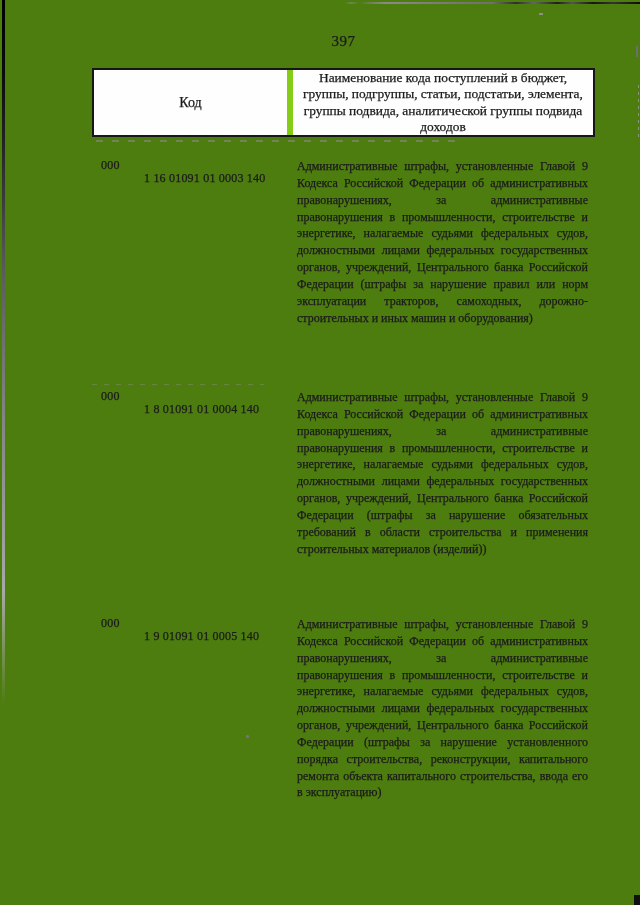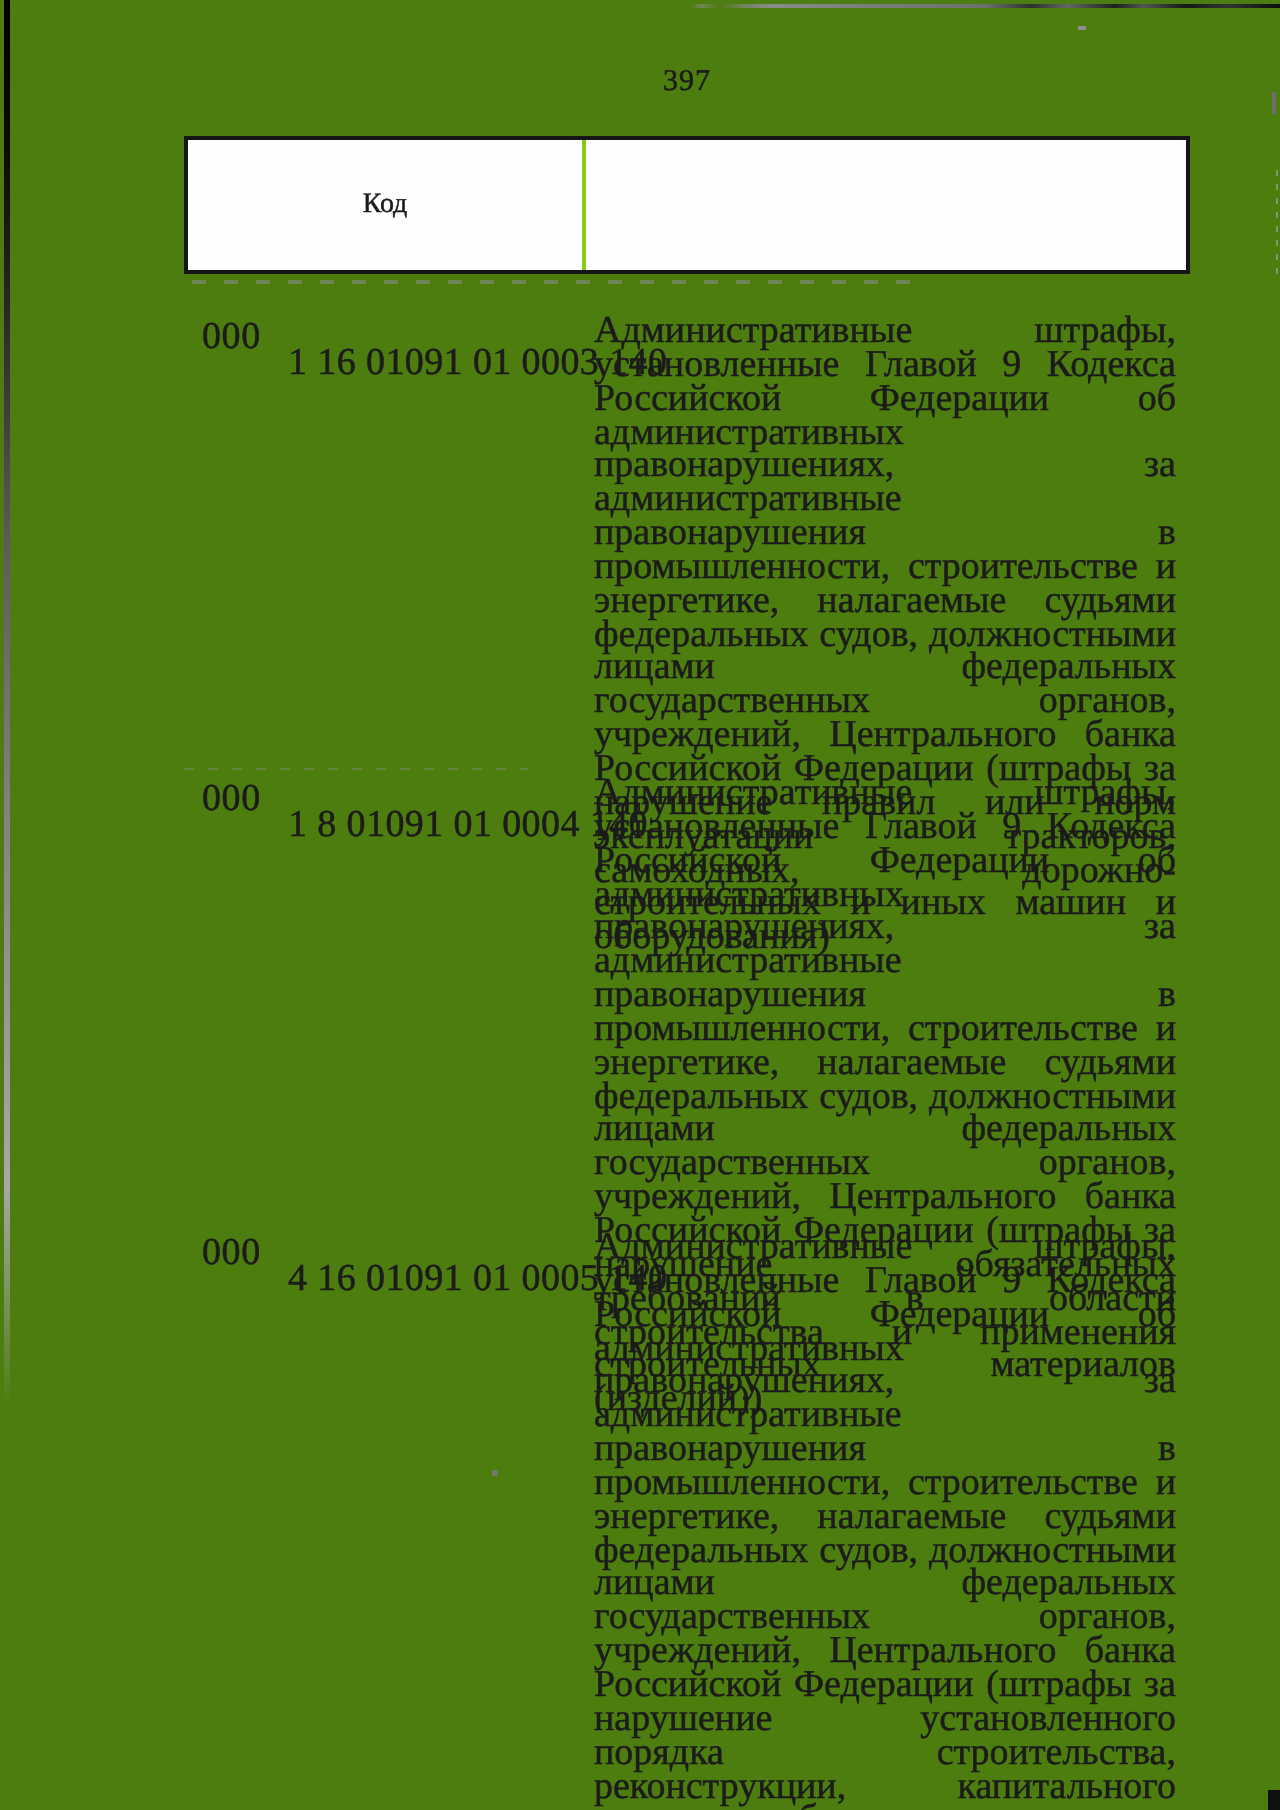--- a/index.html
+++ b/index.html
@@ -64,33 +64,33 @@
     left: 92px; top: 68px;
     width: 503px; height: 69px;
     box-sizing: border-box;
     border: 2px solid #161616;
     display: flex;
     background: #fefefe;
   }
   .cell { box-sizing: border-box; display: flex; align-items: center; justify-content: center; }
   .cell-code {
     width: 199px;
-    border-right: 2px solid #84cc16;
+    border-right: 6px solid #84cc16;
     font-size: 14px;
   }
   .cell-name {
     flex: 1;
     text-align: center;
     font-size: 13.4px;
     line-height: 16.2px;
     padding: 1px 3px;
   }
 
   
-  .entry { position: absolute; left: 0; width: 516px; font-size: 19px; }
+  .entry { position: absolute; left: 0; width: 516px; font-size: 12px; }
   .entry-1 { top: 158px; }
   .entry-2 { top: 389px; }
   .entry-3 { top: 616px; }
   .code-prefix { position: absolute; left: 101px; top: 0; letter-spacing: 0.3px; }
   .code-num { position: absolute; left: 144px; top: 13px; letter-spacing: 0.2px; }
   .desc {
     margin-left: 297px;
     width: 291px;
     text-align: justify;
     line-height: 16.85px;
@@ -110,33 +110,36 @@
   <div class="artifact table-under-dashes"></div>
   <div class="artifact mid-dashes"></div>
   <div class="artifact corner-mark"></div>
 
   <div class="page-number">397</div>
 
   <div class="codes-table">
     <div class="cell cell-code">
       <span>Код</span>
     </div>
+    <div class="cell cell-name">
+      <span>Наименование кода поступлений в бюджет, группы, подгруппы, статьи, подстатьи, элемента, группы подвида, аналитической группы подвида доходов</span>
+    </div>
   </div>
 
   <div class="entry entry-1">
     <span class="code-prefix">000</span>
     <span class="code-num">1 16 01091 01 0003 140</span>
     <div class="desc">Административные штрафы, установленные Главой 9 Кодекса Российской Федерации об административных правонарушениях, за административные правонарушения в промышленности, строительстве и энергетике, налагаемые судьями федеральных судов, должностными лицами федеральных государственных органов, учреждений, Центрального банка Российской Федерации (штрафы за нарушение правил или норм эксплуатации тракторов, самоходных, дорожно-строительных и иных машин и оборудования)</div>
   </div>
 
   <div class="entry entry-2">
     <span class="code-prefix">000</span>
     <span class="code-num">1 8 01091 01 0004 140</span>
     <div class="desc">Административные штрафы, установленные Главой 9 Кодекса Российской Федерации об административных правонарушениях, за административные правонарушения в промышленности, строительстве и энергетике, налагаемые судьями федеральных судов, должностными лицами федеральных государственных органов, учреждений, Центрального банка Российской Федерации (штрафы за нарушение обязательных требований в области строительства и применения строительных материалов (изделий))</div>
   </div>
 
   <div class="entry entry-3">
     <span class="code-prefix">000</span>
-    <span class="code-num">4 16 01091 01 0005 140</span>
+    <span class="code-num">1 9 01091 01 0005 140</span>
     <div class="desc">Административные штрафы, установленные Главой 9 Кодекса Российской Федерации об административных правонарушениях, за административные правонарушения в промышленности, строительстве и энергетике, налагаемые судьями федеральных судов, должностными лицами федеральных государственных органов, учреждений, Центрального банка Российской Федерации (штрафы за нарушение установленного порядка строительства, реконструкции, капитального ремонта объекта капитального строительства, ввода его в эксплуатацию)</div>
   </div>
 
 </div>
 
 </body></html>

